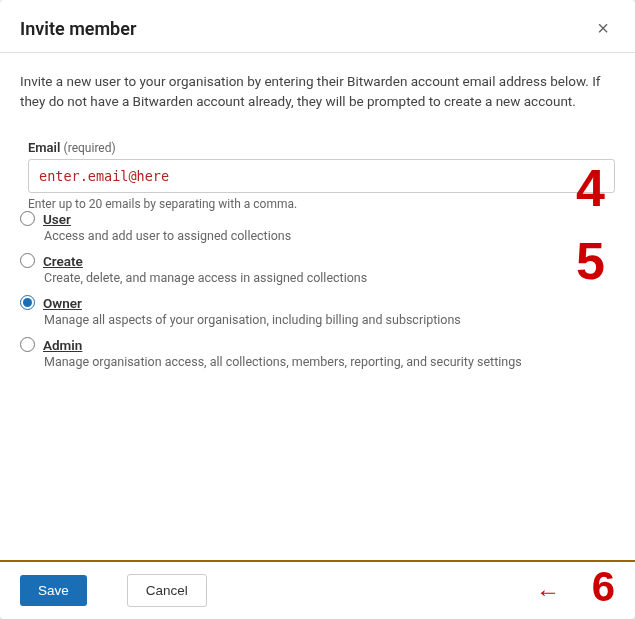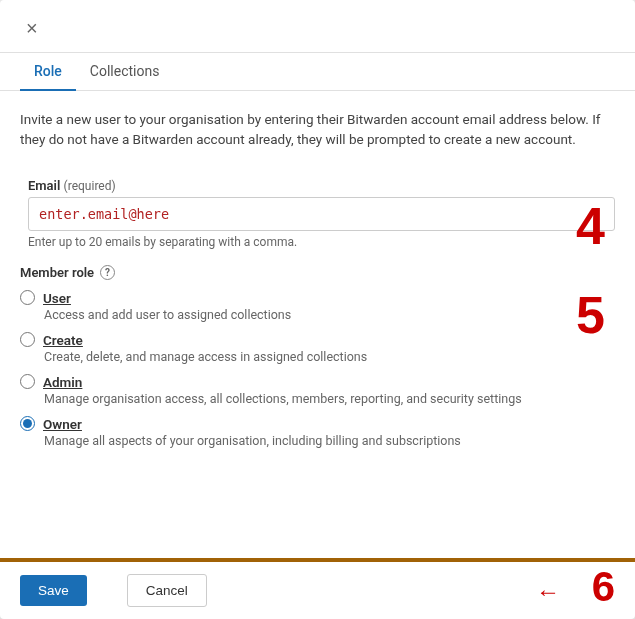--- a/index.html
+++ b/index.html
@@ -89,21 +89,21 @@
       border-radius: 3px;
       font-size: 13.5px;
       color: #b22222;
       font-family: monospace;
       outline: none;
       margin-bottom: 4px;
     }
     .hint-text {
       font-size: 12px;
       color: #666;
-      margin-bottom: 16px;
+      margin-bottom: 0;
     }
     .section-label {
       display: flex;
       align-items: center;
       gap: 6px;
       font-size: 13px;
       font-weight: 600;
       color: #333;
       margin-bottom: 10px;
     }
@@ -142,21 +142,21 @@
       width: 15px;
       height: 15px;
       cursor: pointer;
       accent-color: #1a6eb5;
     }
     .modal-footer {
       display: flex;
       align-items: center;
       gap: 8px;
       padding: 12px 20px;
-      border-top: 4px solid #a16207;
+      border-top: 2px solid #a16207;
     }
     .btn-save {
       background: #1a6eb5;
       color: #fff;
       border: none;
       padding: 8px 18px;
       border-radius: 3px;
       font-size: 13.5px;
       cursor: pointer;
       font-weight: 500;
@@ -178,51 +178,40 @@
       font-family: Arial, sans-serif;
       position: absolute;
       pointer-events: none;
     }
   </style>
 </head>
 <body>
 
 <div class="modal">
   <div class="modal-header">
+    <span class="modal-title">Invite member</span>
     <button class="close-btn">×</button>
   </div>
 
-  <div class="tabs">
-    <div class="tab active">
-      <span>Role</span>
-    </div>
-    <div class="tab">
-      <span>Collections</span>
-    </div>
-  </div>
 
   <div class="modal-body" style="position:relative;">
     <p class="description">Invite a new user to your organisation by entering their Bitwarden account email address below. If they do not have a Bitwarden account already, they will be prompted to create a new account.</p>
 
     <div style="margin-bottom:0; position:relative;padding-left:8px;">
       <div class="field-label">
         <span>Email</span>
         <span class="required">(required)</span>
       </div>
       <input class="email-input" type="text" value="enter.email@here" placeholder="enter.email@here" style="">
       
       <span class="red-num" style="right: 10px; top: 18px; font-size: 52px;">4</span>
       <p class="hint-text">Enter up to 20 emails by separating with a comma.</p>
     </div>
 
     <div style="position:relative;">
-      <div class="section-label">
-        <span>Member role</span>
-        <span class="help-icon">?</span>
-      </div>
 
       <span class="red-num" style="right: 10px; top: 20px; font-size: 52px;">5</span>
 
       <div class="role-option">
         <label>
           <input type="radio" name="member-role" style="">
           <span>User</span>
         </label>
         <div class="role-desc">Access and add user to assigned collections</div>
       </div>
@@ -230,32 +219,32 @@
       <div class="role-option">
         <label>
           <input type="radio" name="member-role" style="">
           <span>Create</span>
         </label>
         <div class="role-desc">Create, delete, and manage access in assigned collections</div>
       </div>
 
       <div class="role-option">
         <label>
+          <input type="radio" name="member-role" checked="" style="">
+          <span>Owner</span>
+        </label>
+        <div class="role-desc">Manage all aspects of your organisation, including billing and subscriptions</div>
+      </div>
+
+      <div class="role-option">
+        <label>
           <input type="radio" name="member-role" style="">
           <span>Admin</span>
         </label>
         <div class="role-desc">Manage organisation access, all collections, members, reporting, and security settings</div>
-      </div>
-
-      <div class="role-option">
-        <label>
-          <input type="radio" name="member-role" checked="" style="">
-          <span>Owner</span>
-        </label>
-        <div class="role-desc">Manage all aspects of your organisation, including billing and subscriptions</div>
       </div>
     </div>
   </div>
 
   <div class="modal-footer" style="position:relative;">
     <button class="btn-save">Save</button>
     <button class="btn-cancel">Cancel</button>
 
     <span class="red-num" style="right: 20px; bottom: 8px; font-size: 42px;">6</span>
 

